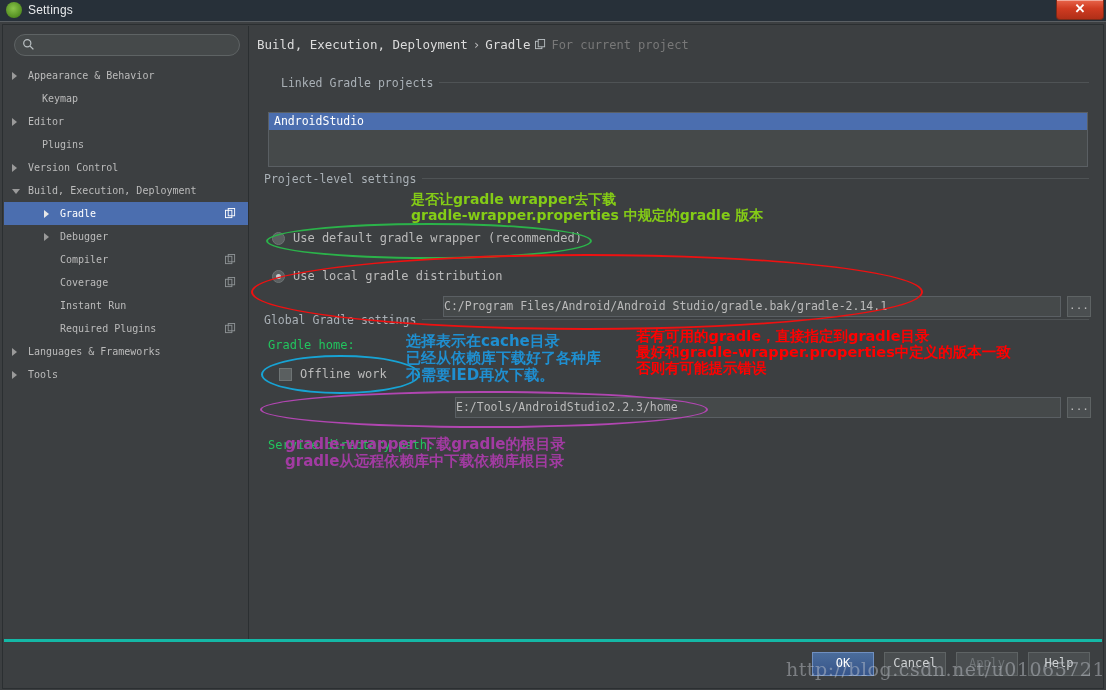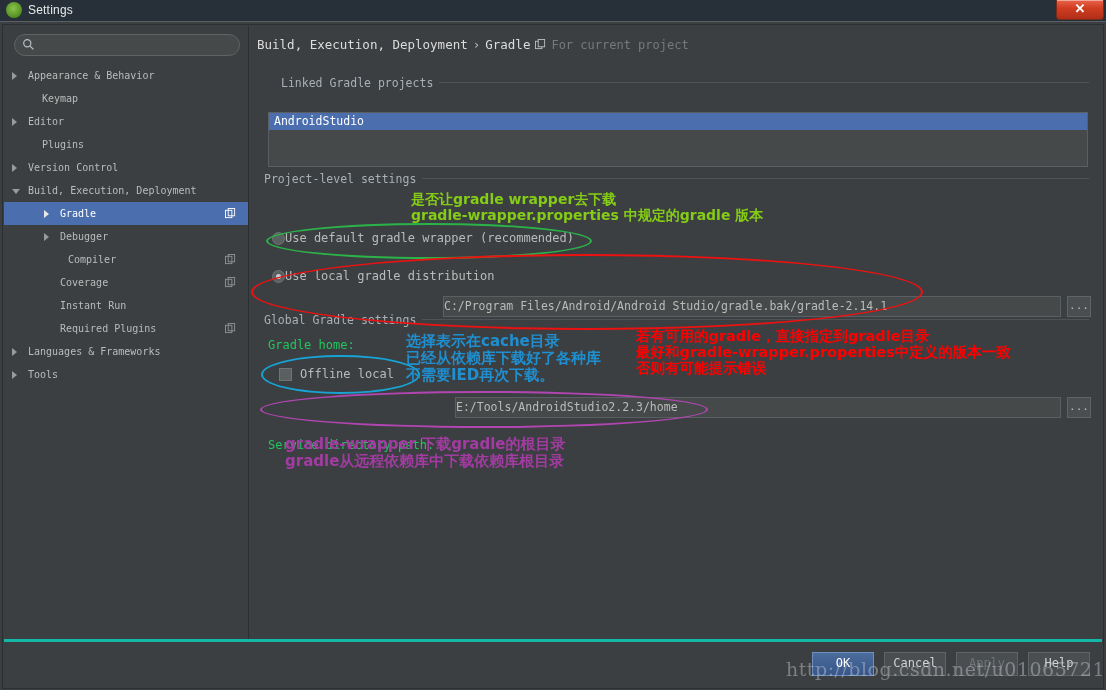--- a/index.html
+++ b/index.html
@@ -109,21 +109,21 @@
 
   .project-list {
     position: absolute; left: 19px; top: 86px; width: 818px; height: 53px;
     background: #45494a; border: 1px solid #5a5f63;
   }
   .project-item {
     height: 17px; line-height: 17px; background: #4b6eaf;
     color: #ffffff; font-size: 11.5px; padding-left: 5px; white-space: nowrap;
   }
 
-  .radio-row { position: absolute; display: flex; align-items: center; gap: 0; }
+  .radio-row { position: absolute; display: flex; align-items: center; gap: 8px; }
   .radio {
     width: 13px; height: 13px; border-radius: 50%;
     background: #5a5f60; border: 1px solid #6e7475; box-sizing: border-box;
     position: relative; flex: none;
   }
   .radio.checked::after {
     content: ""; position: absolute; left: 3px; top: 3px;
     width: 5px; height: 5px; border-radius: 50%; background: #c8cdd0;
   }
   .radio-label { font-size: 12px; color: #bbbbbb; white-space: nowrap; }
@@ -246,21 +246,21 @@
               <svg class="scope-icon" viewBox="0 0 12 12">
                 <rect x="0.5" y="2.5" width="7" height="8" fill="none" stroke="#ffffff" stroke-width="1"></rect>
                 <rect x="3.5" y="0.5" width="7" height="8" fill="none" stroke="#ffffff" stroke-width="1"></rect>
               </svg>
             </div>
             <div class="tree-row">
               <span class="arrow" style="left: 40px;"></span>
               <span class="tree-label" style="left: 56px;">Debugger</span>
             </div>
             <div class="tree-row">
-              <span class="tree-label" style="left: 56px; margin-left: 8px;">Compiler</span>
+              <span class="tree-label" style="left: 56px;">Compiler</span>
               <svg class="scope-icon" viewBox="0 0 12 12">
                 <rect x="0.5" y="2.5" width="7" height="8" fill="none" stroke="#8d9295" stroke-width="1"></rect>
                 <rect x="3.5" y="0.5" width="7" height="8" fill="none" stroke="#8d9295" stroke-width="1"></rect>
               </svg>
             </div>
             <div class="tree-row">
               <span class="tree-label" style="left: 56px;">Coverage</span>
               <svg class="scope-icon" viewBox="0 0 12 12">
                 <rect x="0.5" y="2.5" width="7" height="8" fill="none" stroke="#8d9295" stroke-width="1"></rect>
                 <rect x="3.5" y="0.5" width="7" height="8" fill="none" stroke="#8d9295" stroke-width="1"></rect>
@@ -322,21 +322,21 @@
 
         <div class="field-label" style="left:19px; top:275px;">Gradle home:</div>
         <div class="text-field" style="left:194px; top:270px; width:618px;">C:/Program Files/Android/Android Studio/gradle.bak/gradle-2.14.1</div>
         <div class="browse-btn" style="left:818px; top:270px;">...</div>
 
         <div class="group-label" style="left:15px; top:287px;">Global Gradle settings</div>
         <div class="group-line" style="left:147px; top:293px; width:693px;"></div>
 
         <div class="checkbox-row" style="left:30px; top:341px;">
           <span class="checkbox"></span>
-          <span class="checkbox-label">Offline local</span>
+          <span class="checkbox-label">Offline work</span>
         </div>
 
         <div class="field-label" style="left:19px; top:375px;">Service directory path:</div>
         <div class="text-field" style="left:206px; top:371px; width:606px;">E:/Tools/AndroidStudio2.2.3/home</div>
         <div class="browse-btn" style="left:818px; top:371px;">...</div>
 
         <div class="ellipse ell-green" style="left:17px;  top:197px; width:322px; height:32px;"></div>
         <div class="ellipse ell-red" style="left:2px;   top:228px; width:668px; height:72px;"></div>
         <div class="ellipse ell-cyan" style="left:12px;  top:329px; width:155px; height:35px;"></div>
         <div class="ellipse ell-purple" style="left:11px;  top:365px; width:444px; height:33px;"></div>

